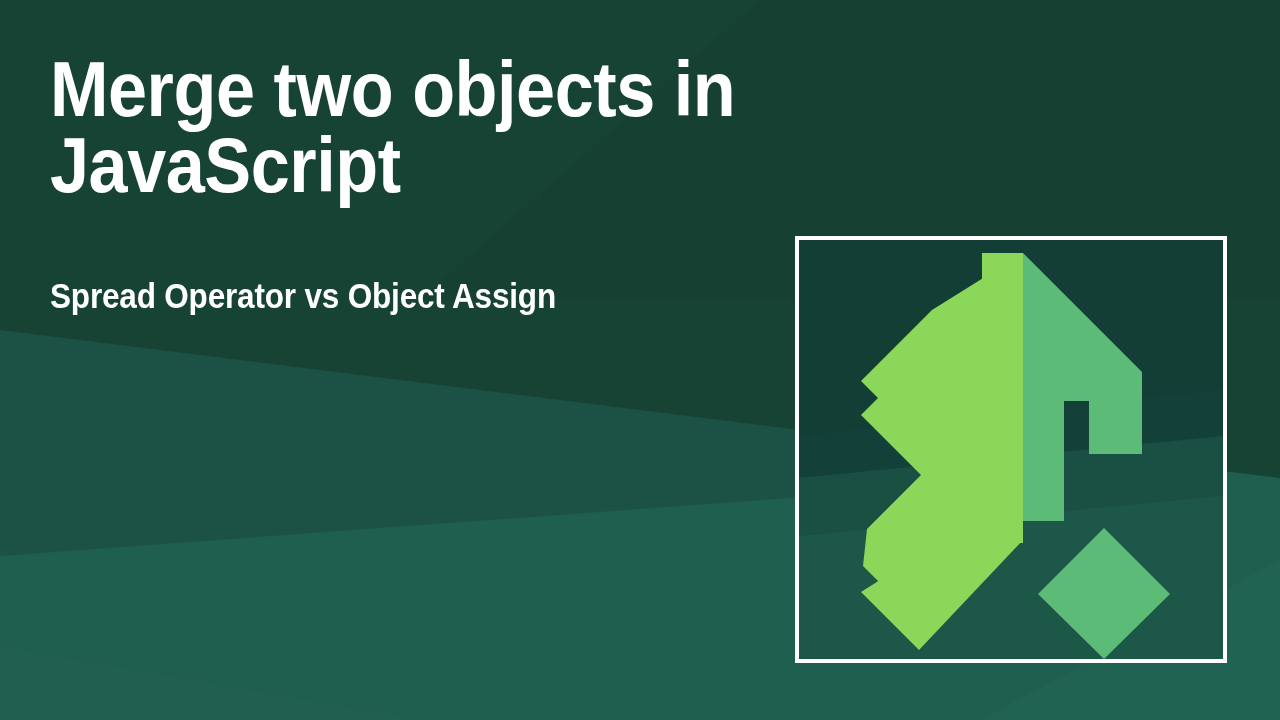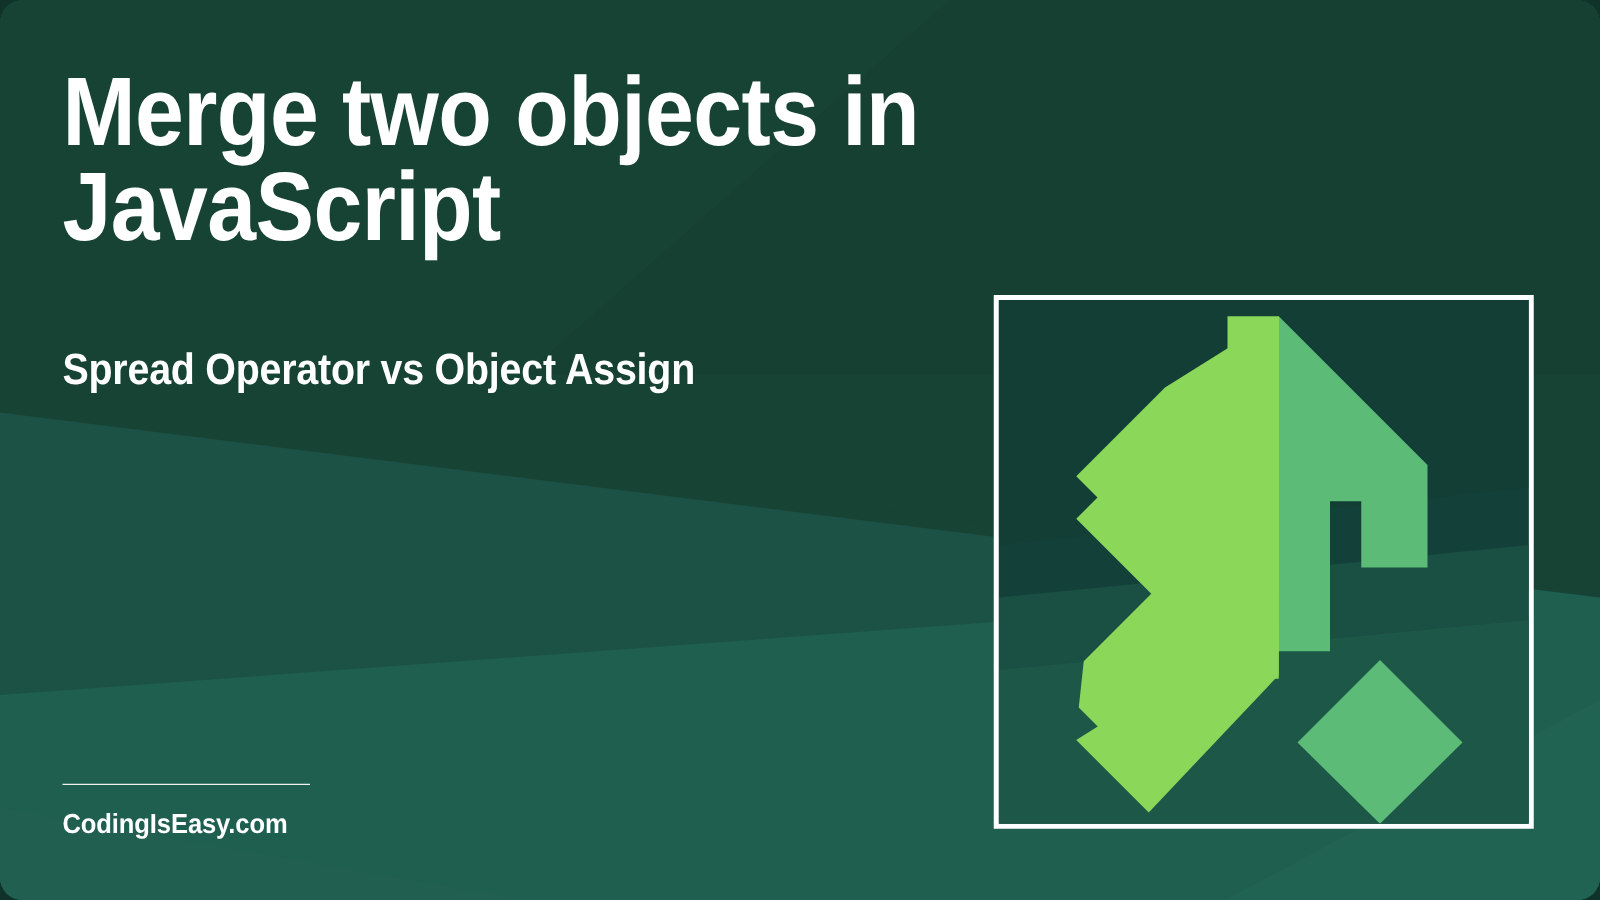--- a/index.html
+++ b/index.html
@@ -10,21 +10,20 @@
     overflow:hidden;
     background:#0f3329;
     font-family:"Liberation Sans", sans-serif;
   }
 
   #card {
     position:relative;
     width:1280px; height:720px;
     overflow:hidden;
     background:#164334;
-    border-radius:18px;
   }
 
   
   #bg-layers {
     position:absolute; inset:0;
     width:1280px; height:720px;
   }
 
   
   #text-col {
@@ -118,24 +117,20 @@
 
     <polygon points="0,646 420,720 0,720" fill="#235F52" opacity="0.5"></polygon>
   </svg>
 
   <div id="text-col">
     <h1 id="page-title">Merge two objects in
 JavaScript</h1>
 
     <h2 id="page-subtitle">Spread Operator vs Object Assign</h2>
 
-    <div id="footer">
-      <div id="footer-rule"></div>
-      <div id="footer-brand">CodingIsEasy.com</div>
-    </div>
   </div>
 
   <div id="logo-panel">
     <svg id="logo-svg" viewBox="0 0 424 419" preserveAspectRatio="xMidYMid meet" aria-hidden="true">
 
       <rect x="0" y="0" width="424" height="419" fill="#14403A"></rect>
 
       <polygon points="0,238 424,196 424,419 0,419" fill="#1A4F43"></polygon>
       <polygon points="0,296 424,256 424,419 0,419" fill="#1D5748"></polygon>
       <polygon points="0,0 424,0 424,150 0,196" fill="#133D33" opacity="0.6"></polygon>

